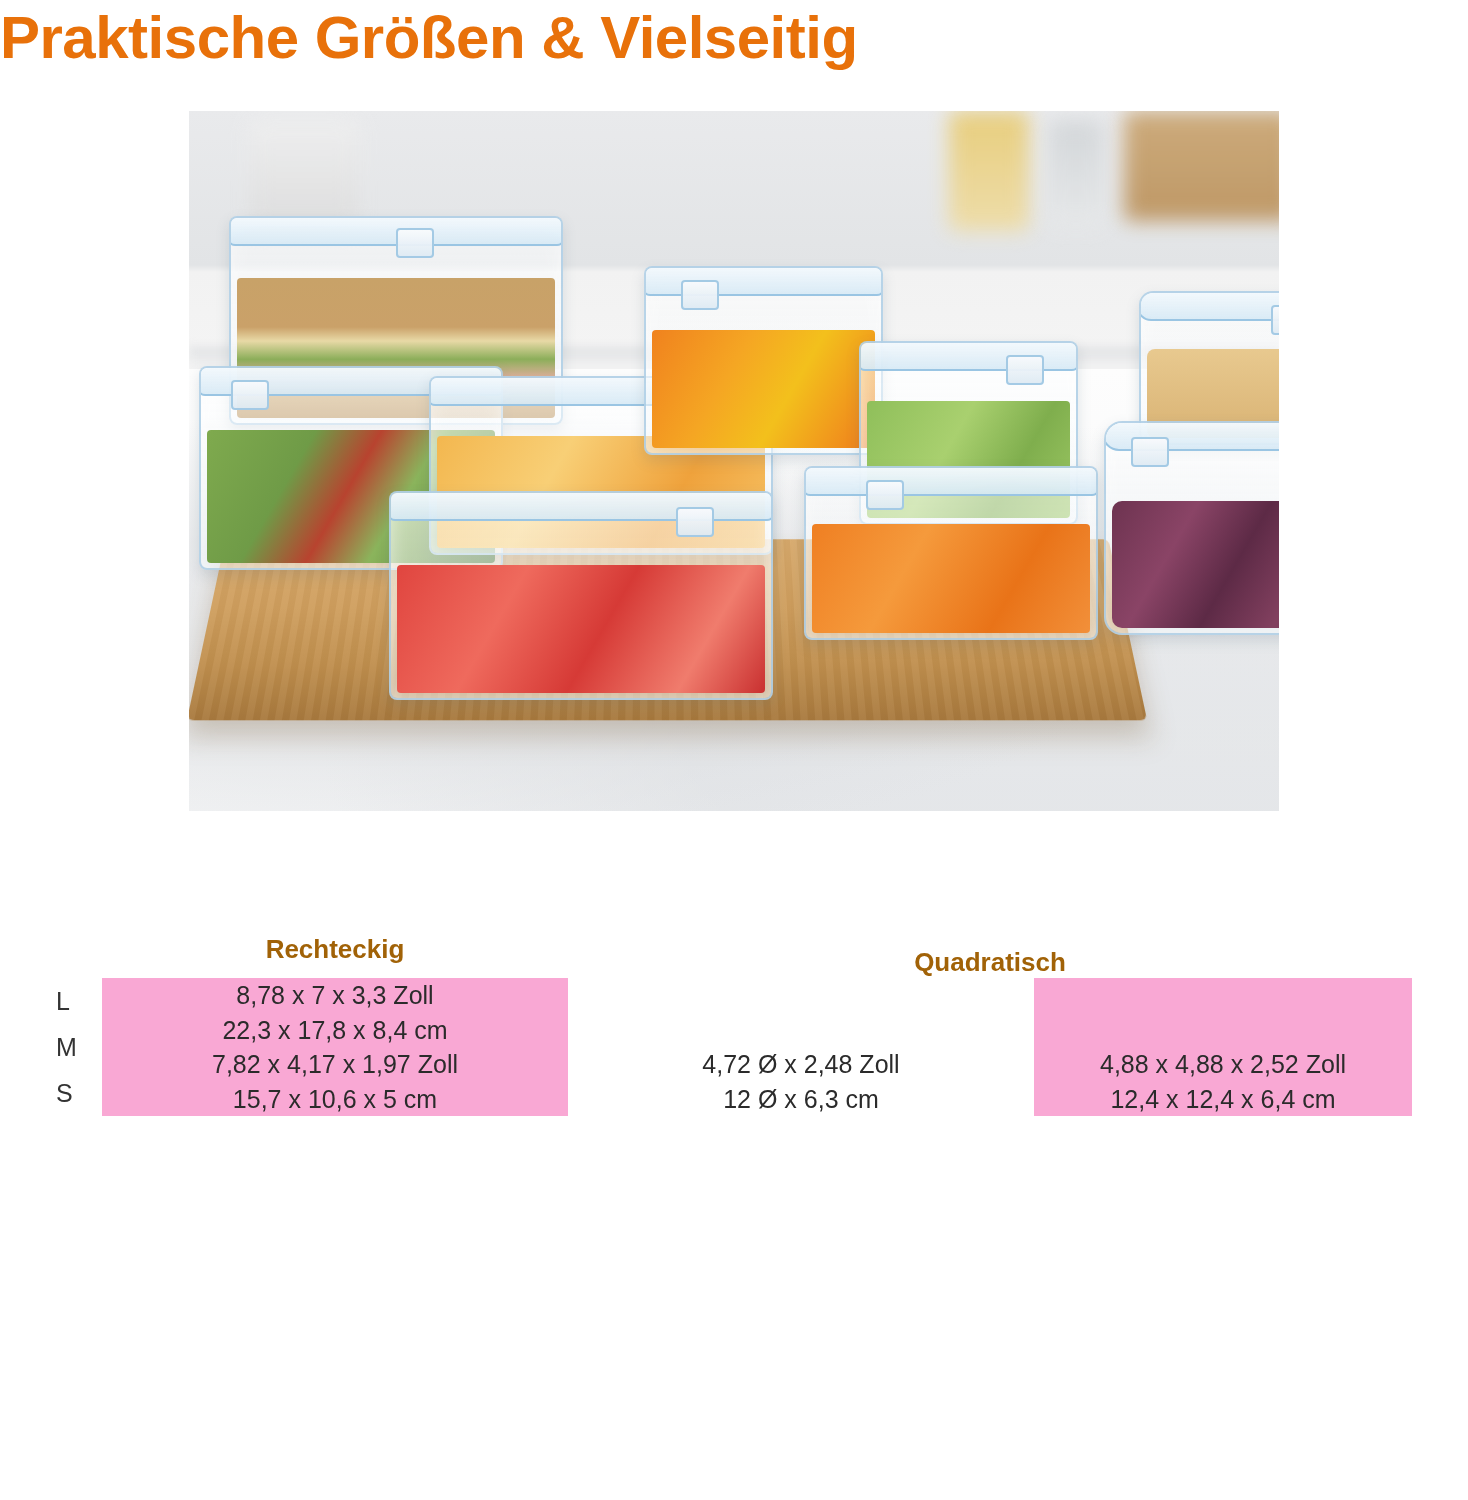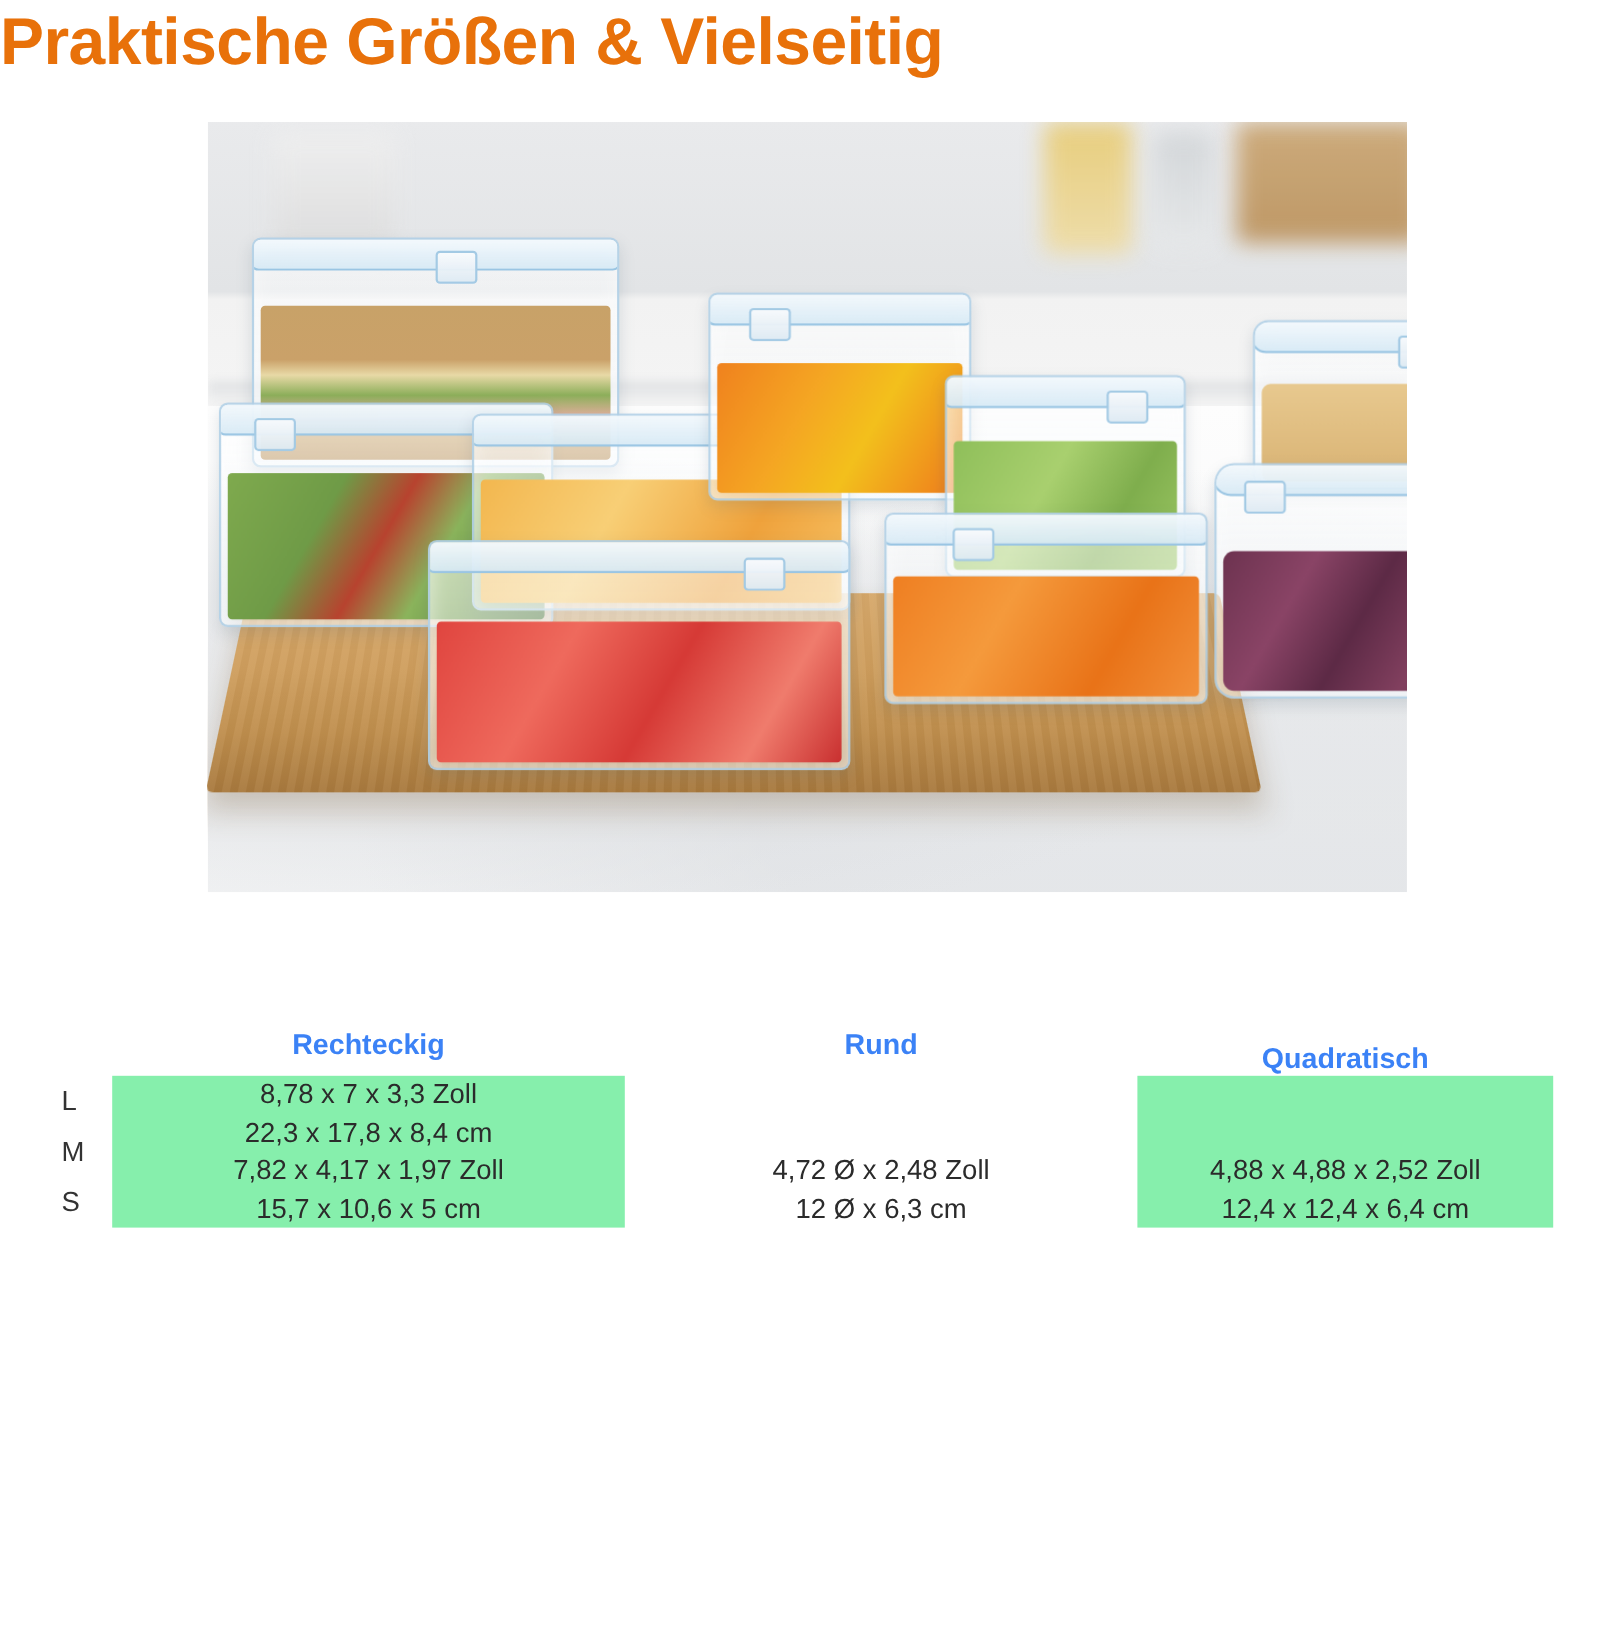--- a/index.html
+++ b/index.html
@@ -136,21 +136,21 @@
     top: 920px;
     padding: 0 56px;
   }
   .col-heads {
     display: flex;
     height: 58px;
     align-items: center;
   }
   .rowlabel-sp { width: 46px; flex: 0 0 46px; }
   .colhead {
-    color: #3b82f6;
+    color: #a16207;
     font-size: 26px;
     font-weight: 700;
     text-align: center;
   }
   .c-rect { flex: 0 0 466px; }
   .c-round { flex: 0 0 466px; }
   .c-square { flex: 1 1 auto; margin-top: 26px; }
 
   .grid {
     display: flex;
@@ -168,21 +168,21 @@
     justify-content: flex-start;
     font-size: 25px;
     color: #333333;
   }
   .col {
     flex: 0 0 466px;
     display: flex;
     flex-direction: column;
   }
   .col.square { flex: 1 1 auto; }
-  .col.shaded { background: #86efac; }
+  .col.shaded { background: #f9a8d4; }
   .cell {
     flex: 1 1 0;
     height: 156px;
     display: flex;
     flex-direction: column;
     align-items: center;
     justify-content: center;
     text-align: center;
     font-size: 25px;
     color: #2b2b2b;
@@ -262,21 +262,20 @@
       <div class="food f-grape" style="top:78px;border-radius:10px;"></div>
     </div>
   </div>
 </div>
 
 <div class="table-area">
 
   <div class="col-heads">
     <div class="rowlabel-sp"></div>
     <div class="colhead c-rect">Rechteckig</div>
-    <div class="colhead c-round">Rund</div>
     <div class="colhead c-square">Quadratisch</div>
   </div>
 
   <div class="grid">
 
     <div class="rowlabels">
       <div class="rowlabel">L</div>
       <div class="rowlabel">M</div>
       <div class="rowlabel">S</div>
     </div>

